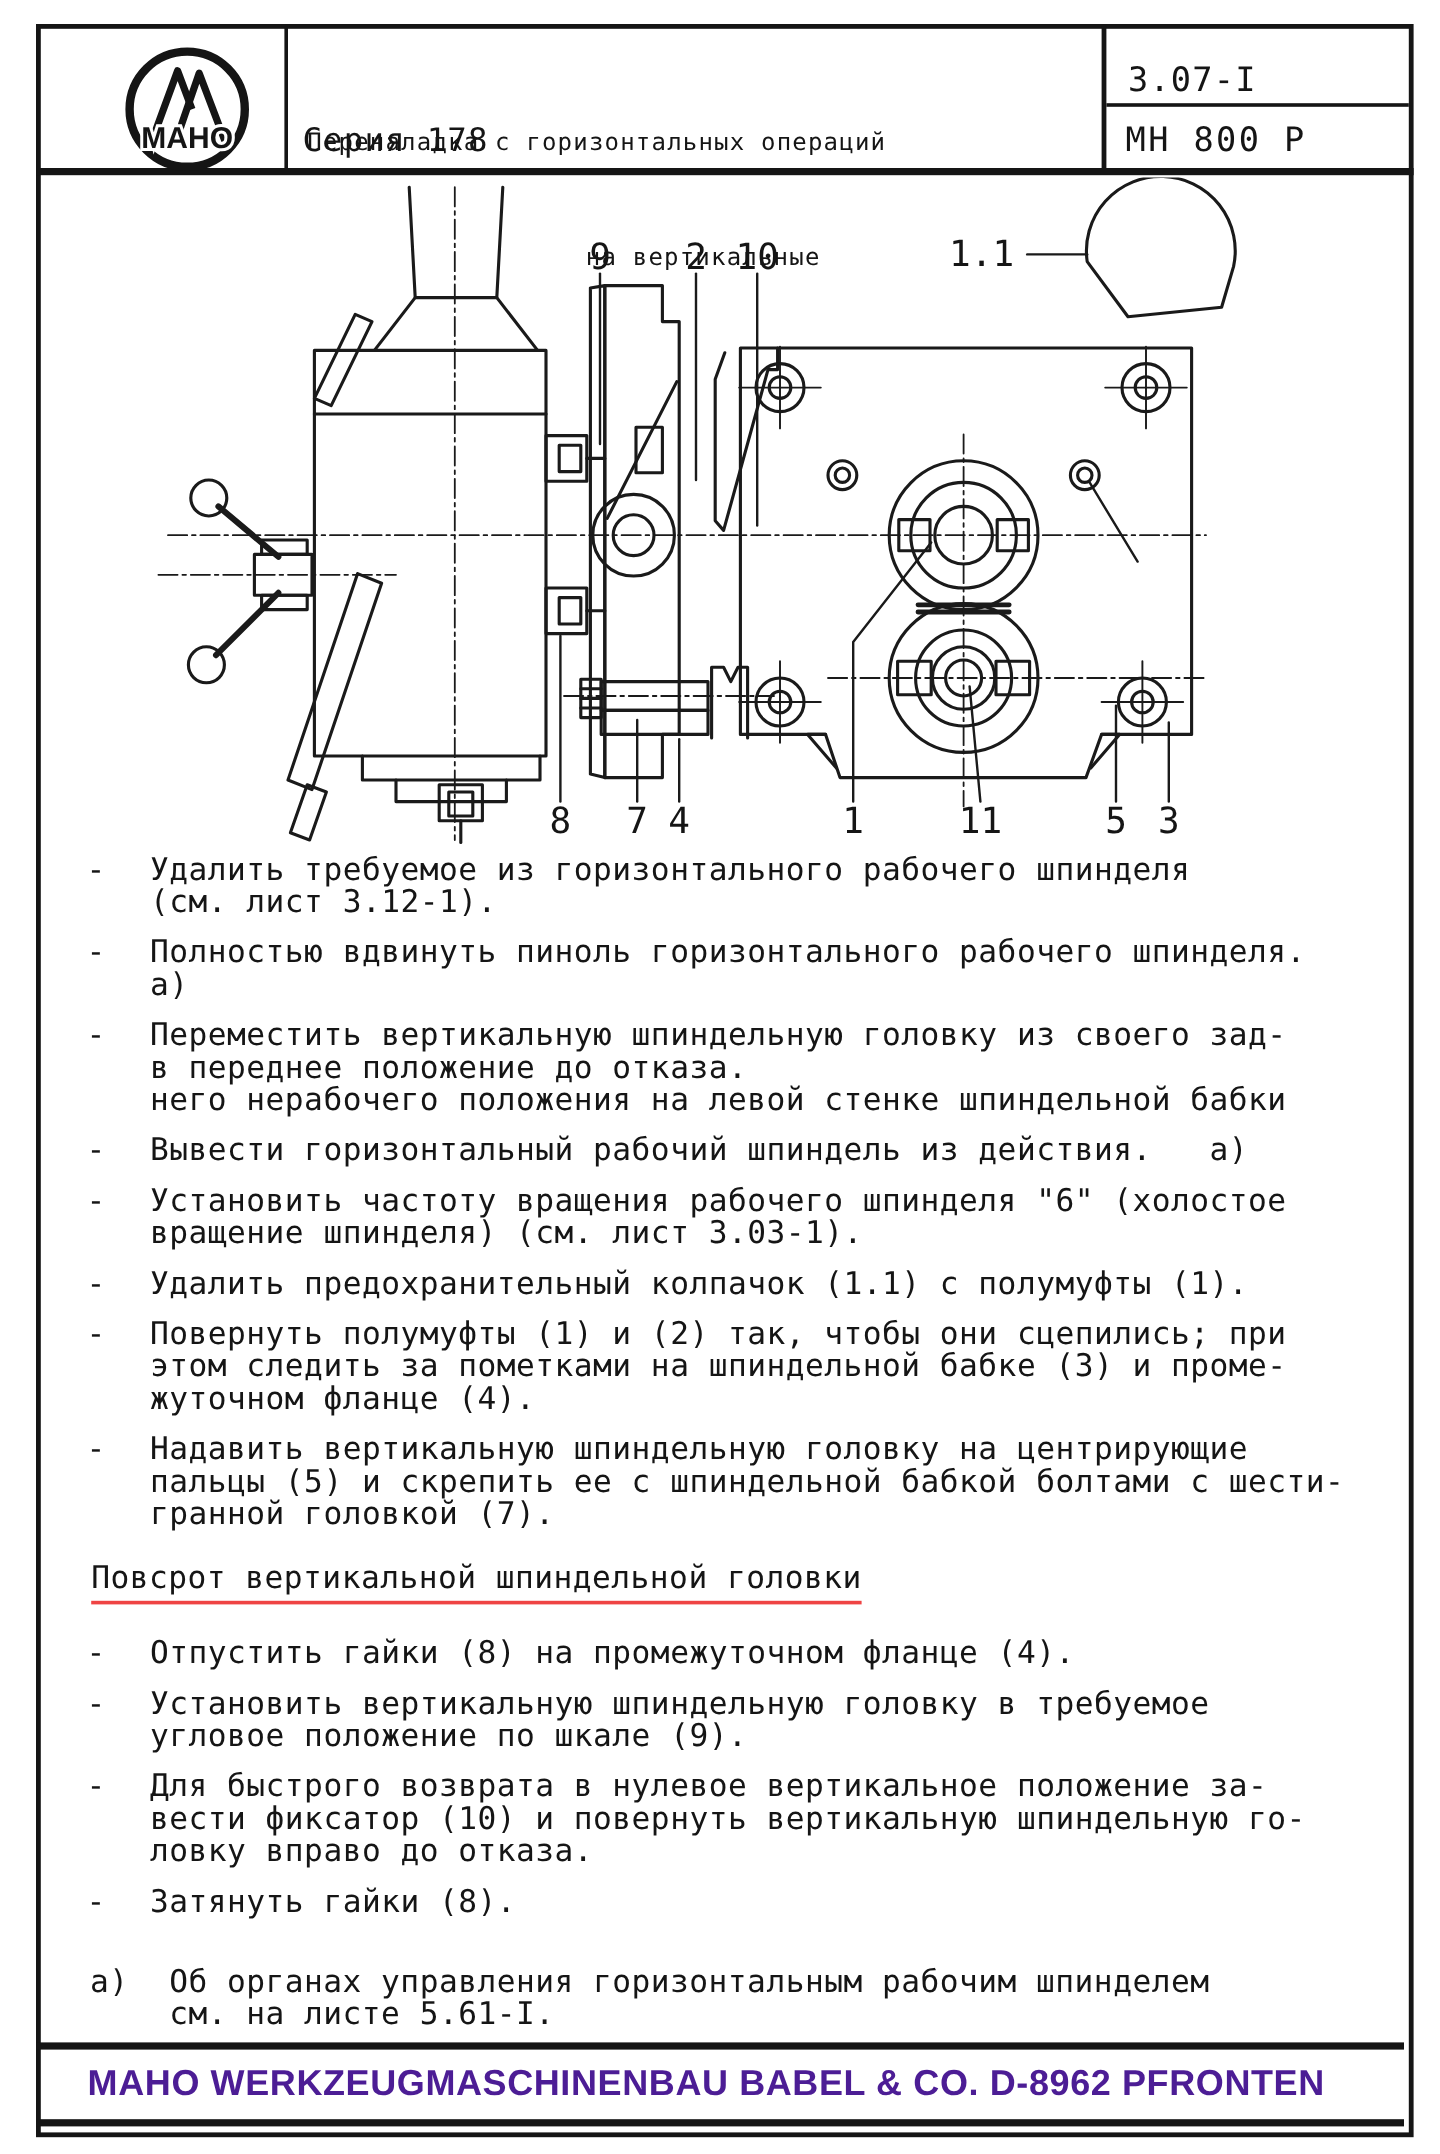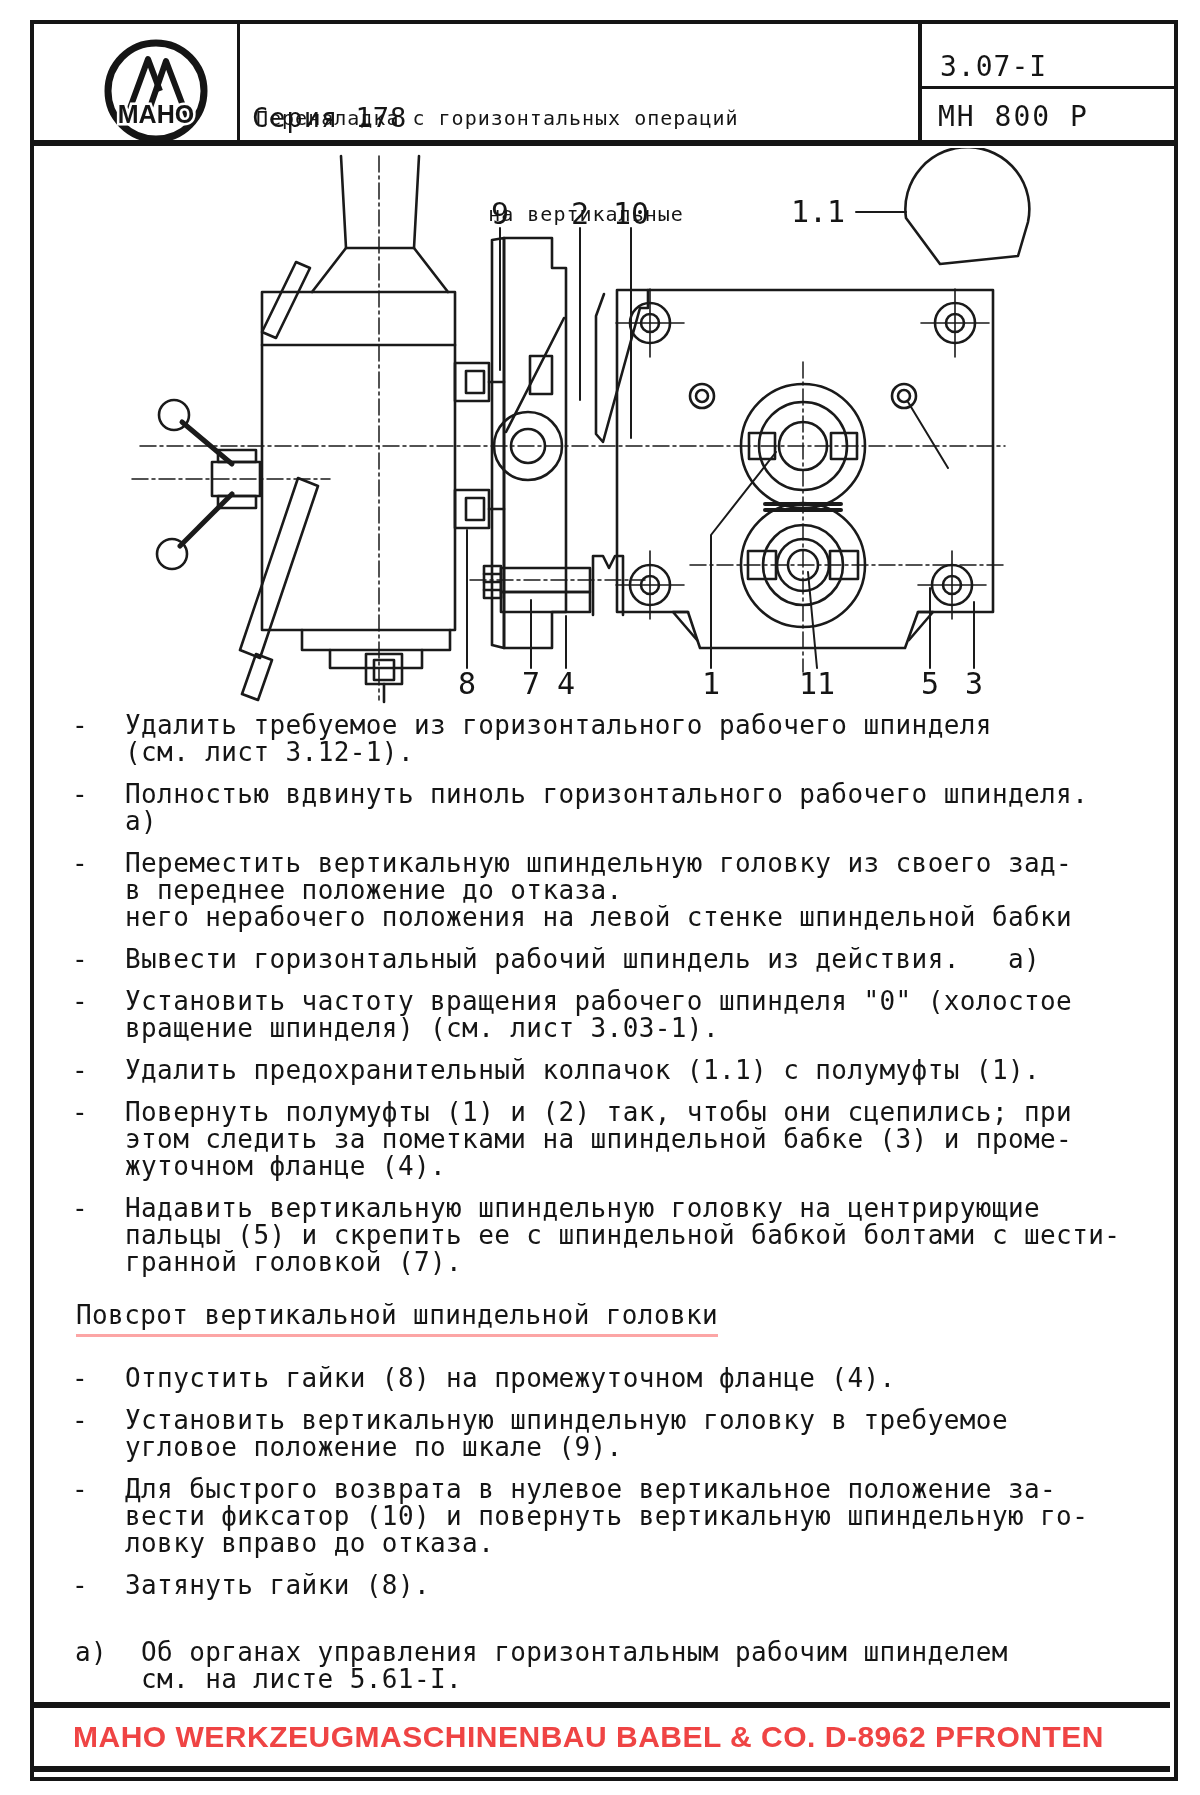--- a/index.html
+++ b/index.html
@@ -16,30 +16,30 @@
   .hdr-code{position:absolute;left:940px;top:50px;font-size:28px;letter-spacing:1px;}
   .hdr-model{position:absolute;left:938px;top:100px;font-size:28px;letter-spacing:2px;}
   
   .textcol{position:absolute;left:62px;top:712px;width:1100px;
         font-size:26px;line-height:27px;letter-spacing:0.4px;}
   .item{display:flex;margin:0 0 15px 0;}
   .dash{flex:0 0 53px;padding-left:10px;}
   .lines{flex:1;}
   .ln{white-space:pre-wrap;}
   .sec-head{margin:26px 0 28px 14px;}
-  .sec-head span{display:inline-block;border-bottom:3px solid #fca5a5;padding-bottom:5px;}
+  .sec-head span{display:inline-block;border-bottom:3px solid #ef4444;padding-bottom:5px;}
   .item.gap-top{margin-top:10px;}
   .footnote{display:flex;margin-top:40px;}
   .fnmark{flex:0 0 66px;padding-left:13px;}
   
   .footer-strip{position:absolute;left:30px;top:1702px;width:1140px;height:58px;
         border-top:6px solid #151515;border-bottom:6px solid #151515;
         display:flex;align-items:center;}
   .footer-strip .ft{font-family:"Liberation Sans",sans-serif;font-weight:bold;
-        font-size:30px;letter-spacing:0.5px;padding-left:43px;color:#ef4444;}
+        font-size:30px;letter-spacing:0.5px;padding-left:43px;color:#4c1d95;}
 </style>
 </head>
 <body>
 
 <div class="page">
 
   <div class="page-border"></div>
 
   <div class="ink" style="left:30px;top:140px;width:1148px;height:6px;"></div>
   <div class="ink" style="left:237px;top:22px;width:3px;height:118px;"></div>
@@ -224,21 +224,21 @@
     <div class="item">
       <span class="dash">-</span>
       <div class="lines">
         <div class="ln">Вывести горизонтальный рабочий шпиндель из действия.   а)</div>
       </div>
     </div>
 
     <div class="item">
       <span class="dash">-</span>
       <div class="lines">
-        <div class="ln">Установить частоту вращения рабочего шпинделя "0" (холостое</div>
+        <div class="ln">Установить частоту вращения рабочего шпинделя "6" (холостое</div>
         <div class="ln">вращение шпинделя) (см. лист 3.03-1).</div>
       </div>
     </div>
 
     <div class="item">
       <span class="dash">-</span>
       <div class="lines">
         <div class="ln">Удалить предохранительный колпачок (1.1) с полумуфты (1).</div>
       </div>
     </div>

